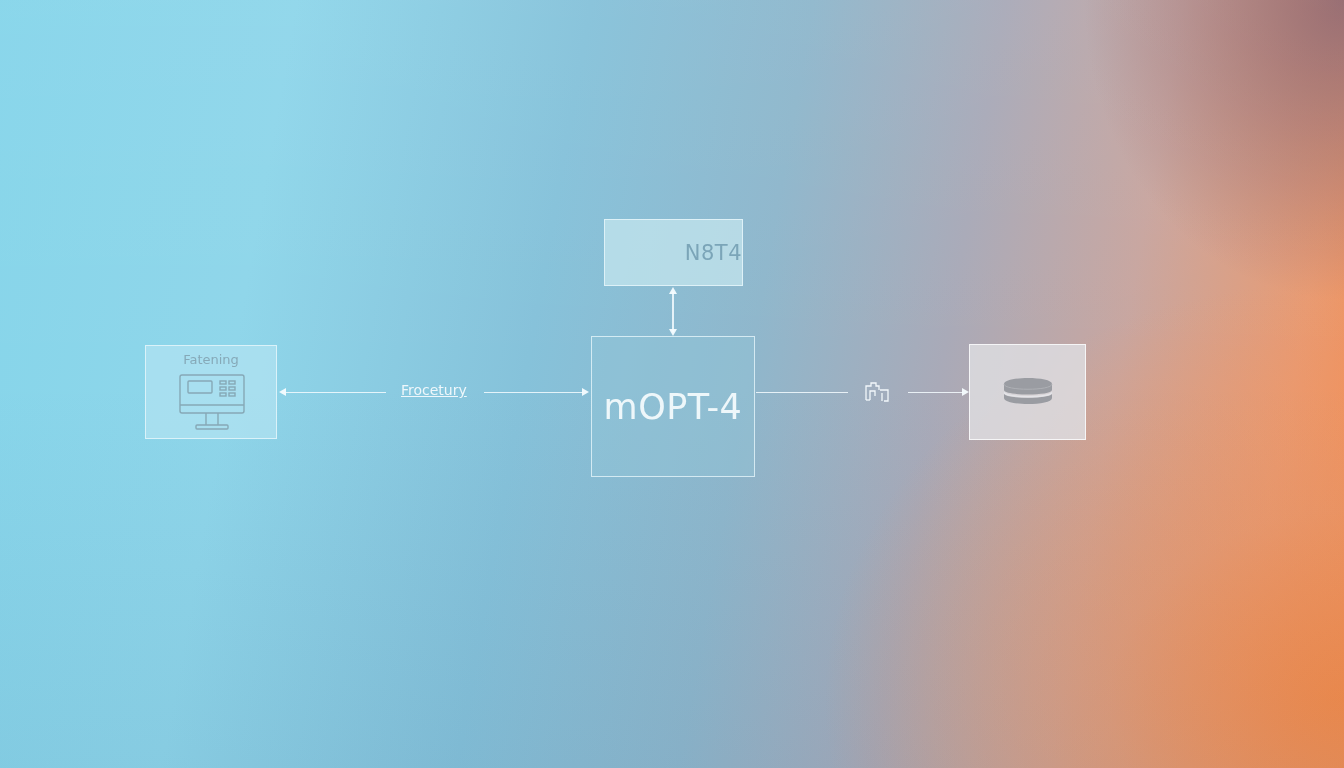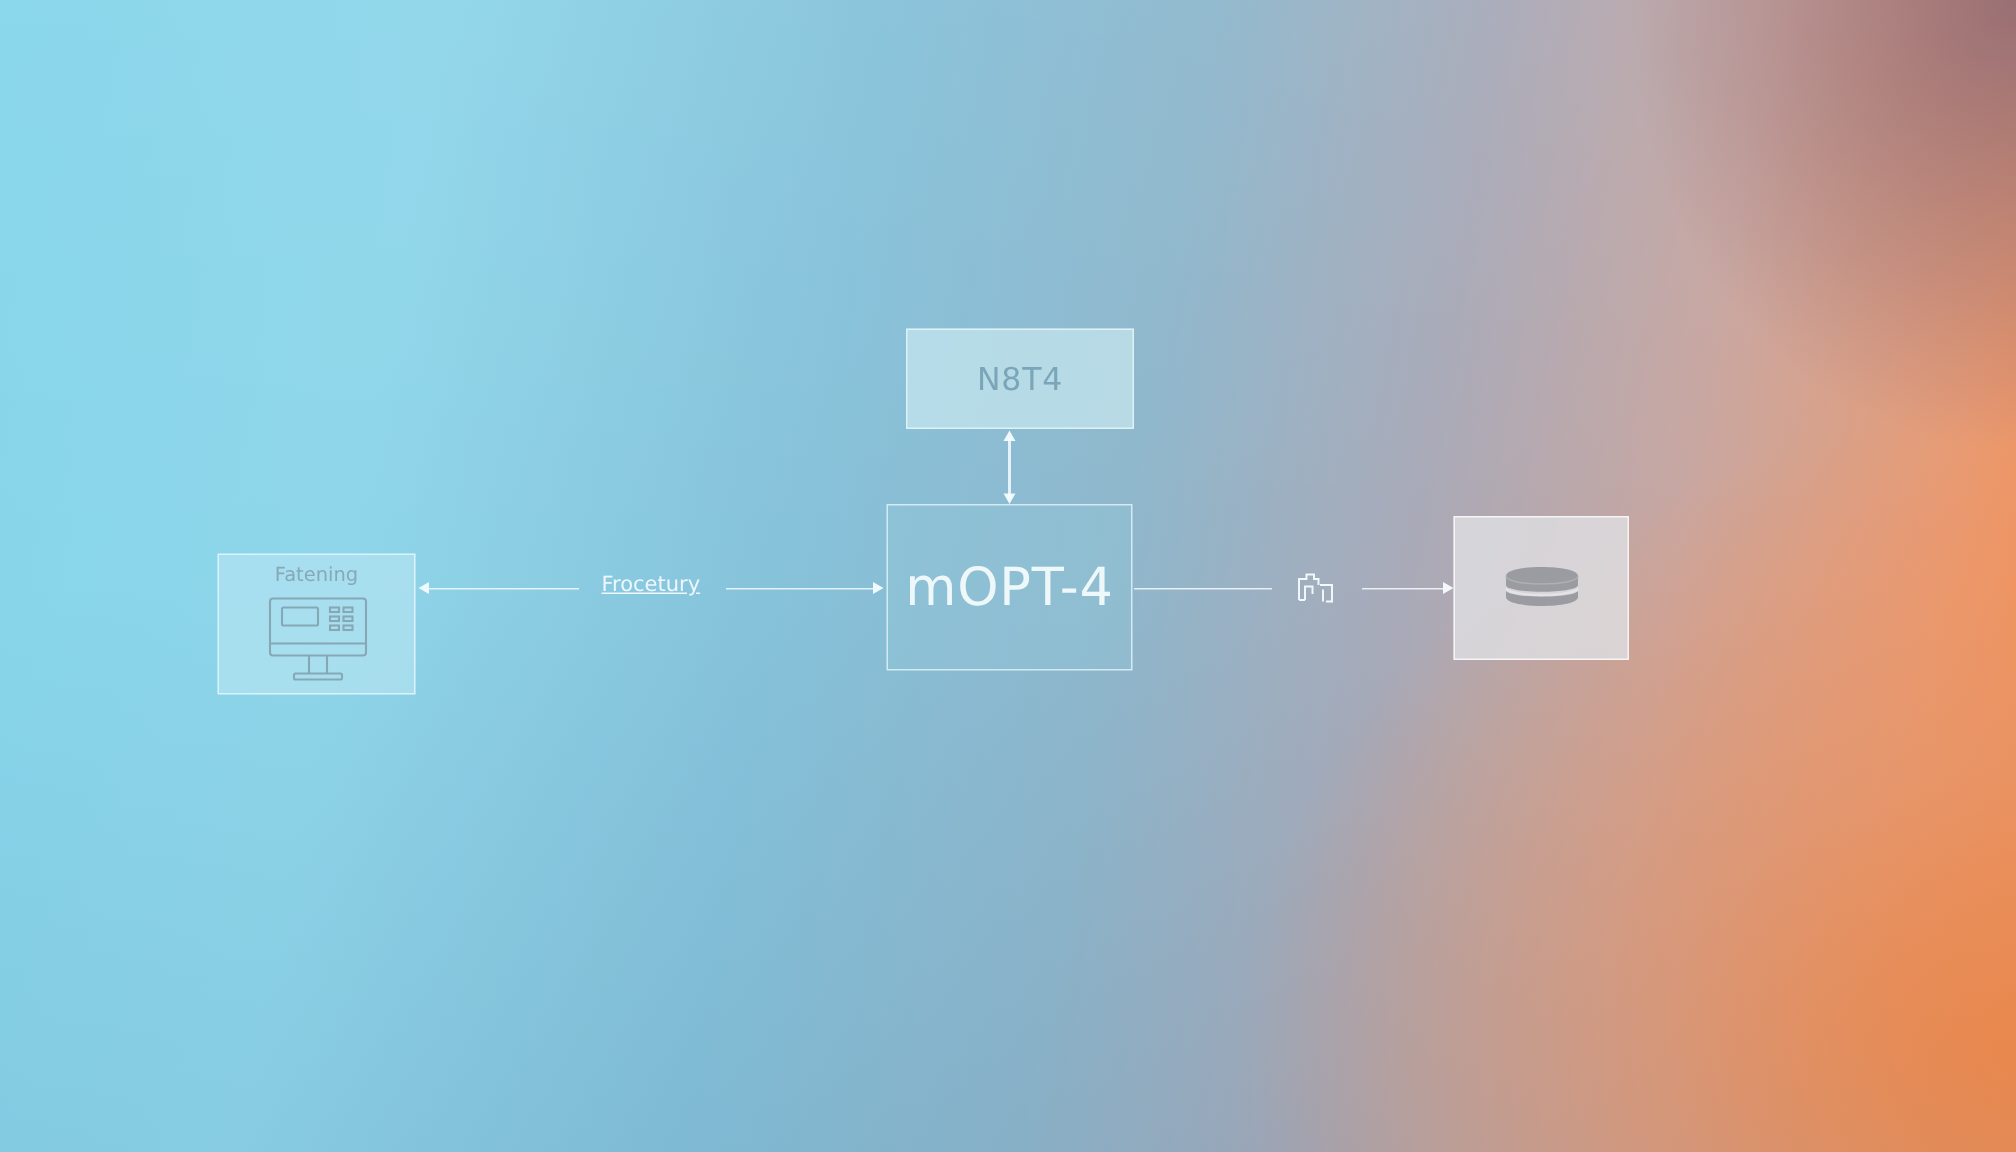--- a/index.html
+++ b/index.html
@@ -14,37 +14,36 @@
   .vignette {
     position: absolute; inset: 0;
     background: linear-gradient(180deg, rgba(255,255,255,0.04) 0%, rgba(0,0,0,0) 50%, rgba(60,110,150,0.10) 100%);
     pointer-events: none;
   }
   .box {
     position: absolute; box-sizing: border-box;
     border: 1.5px solid rgba(235,248,252,0.75);
   }
   .box-n8t4 {
-    left: 604px; top: 219px; width: 152px; height: 67px;
+    left: 604px; top: 219px; width: 139px; height: 67px;
     background: rgba(200,232,240,0.70);
-    display: flex; align-items: center; justify-content: center;
+    display: flex; align-items: center; justify-content: flex-end;
   }
   .box-n8t4 .lbl { font-size: 21px; color: #7ba5b8; letter-spacing: 0.5px; }
   .box-fatening {
     left: 145px; top: 345px; width: 132px; height: 94px;
     background: rgba(190,232,244,0.55);
-    margin-top: 24px;
   }
   .box-fatening .lbl {
     position: absolute; top: 6px; left: 0; right: 0; text-align: center;
     font-size: 13px; color: #86a9b8;
   }
   .box-fatening .mon { position: absolute; left: 32px; top: 27px; }
   .box-mopt {
-    left: 591px; top: 336px; width: 164px; height: 111px;
+    left: 591px; top: 336px; width: 164px; height: 141px;
     background: rgba(150,200,218,0.35);
     display: flex; align-items: center; justify-content: center;
   }
   .box-mopt .lbl { font-size: 35px; color: #eef7fa; letter-spacing: 0.5px; }
   .box-db {
     left: 969px; top: 344px; width: 117px; height: 96px;
     background: rgba(222,222,226,0.82);
     border-color: rgba(250,250,252,0.85);
   }
   .box-db .db { position: absolute; left: 32px; top: 29px; }

